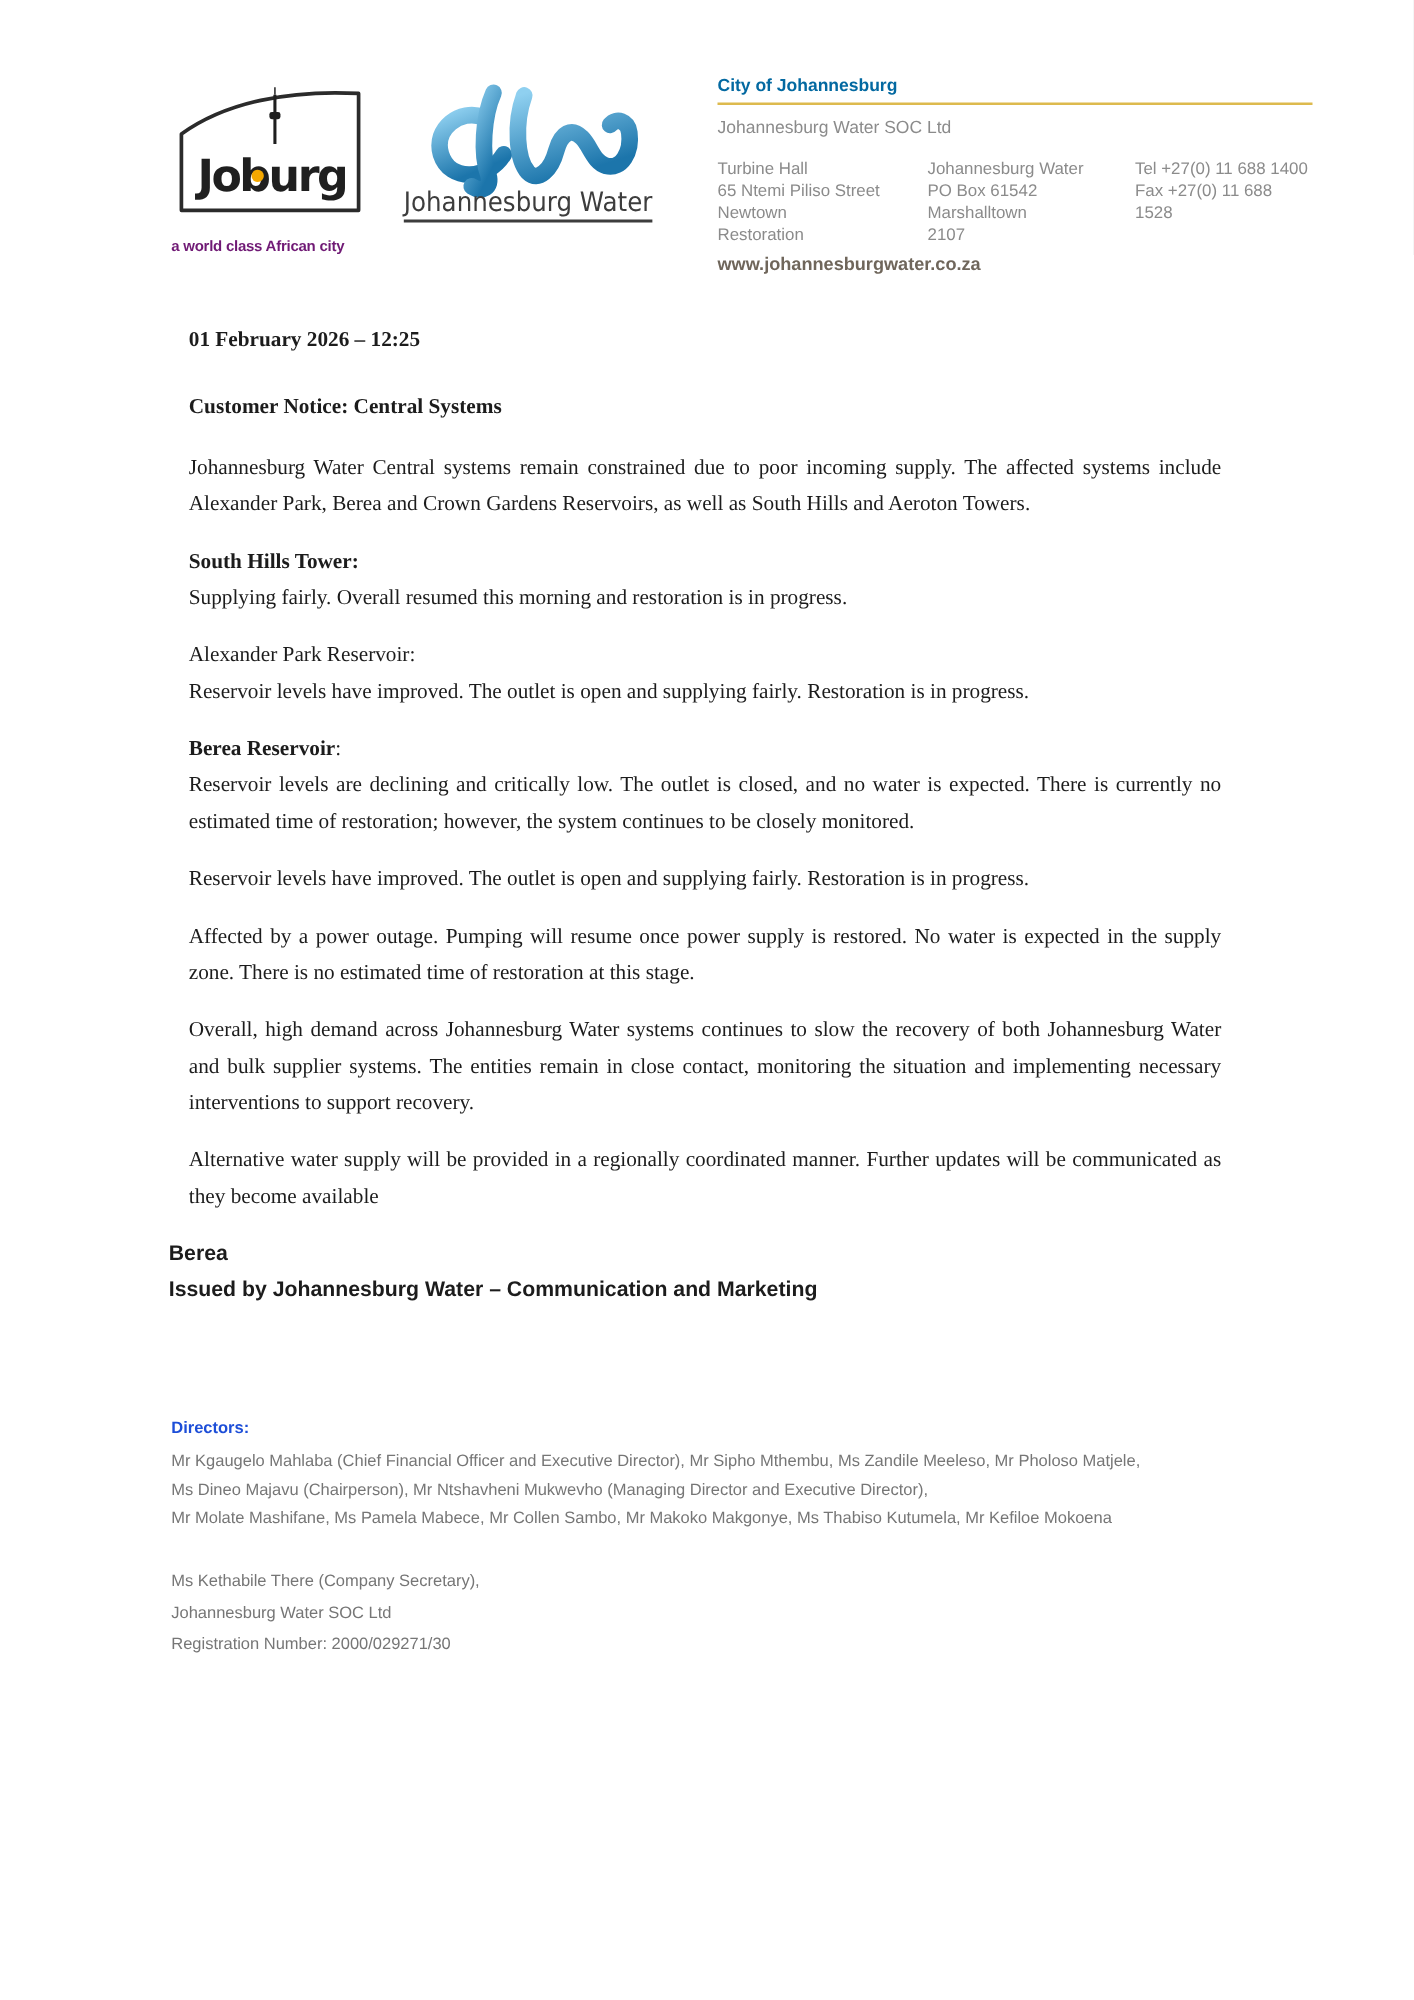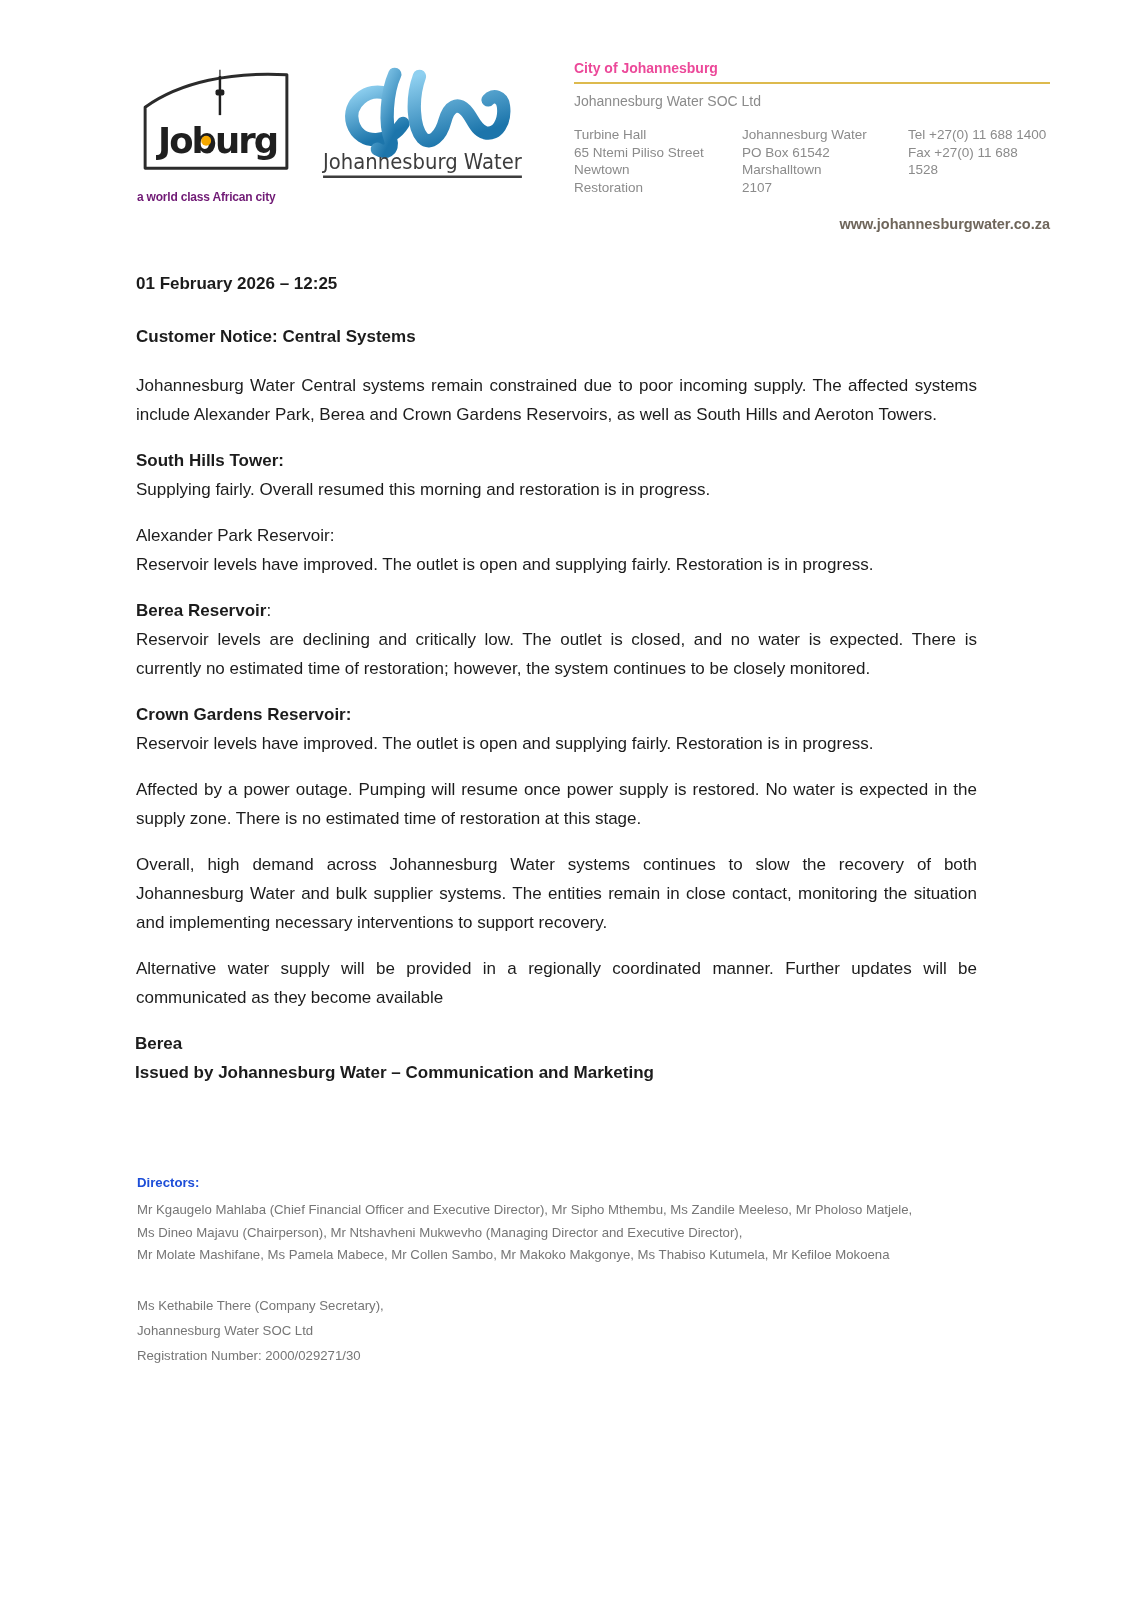--- a/index.html
+++ b/index.html
@@ -36,48 +36,48 @@
   .contact-panel {
     margin-left:48px;
     flex:1 1 auto;
     max-width:476px;
     font-size:13.5px;
     color:#8b8b8b;
   }
   .contact-city {
     font-size:14px;
     font-weight:bold;
-    color:#ec4899;
+    color:#0369a1;
     padding-bottom:6px;
   }
   .contact-divider {
     border:none;
     border-top:2px solid #ddba4e;
     margin:0 0 9px 0;
   }
   .contact-company { font-size:14px; margin-bottom:17px; }
   .contact-columns { display:flex; line-height:17.5px; }
   .contact-col-address { width:168px; flex:0 0 auto; }
   .contact-col-postal  { width:166px; flex:0 0 auto; }
   .contact-col-phone   { flex:1 1 auto; }
   .contact-website {
-    margin-top:20px;
-    text-align:right;
+    margin-top:8px;
+    text-align:left;
     font-size:14.5px;
     font-weight:bold;
     color:#6f665b;
   }
 
   
   .doc-body {
     margin:37px 154px 0 135px;
     font-size:17px;
     line-height:29px;
   }
-  .doc-body p, .doc-body .section { margin:0 0 17px 1px; }
+  .doc-body p, .doc-body .section { margin:0 0 17px 16px;font-family:Liberation Serif, serif; }
   .date-line { font-weight:bold; margin-bottom:24px !important; }
   .notice-title { font-weight:bold; margin-bottom:20px !important; }
   .justified { text-align:justify; }
   .section-heading { font-weight:bold; }
   .section-heading.regular { font-weight:normal; }
   .heading-suffix { font-weight:normal; }
   .ends-block { font-weight:bold; margin-bottom:0; }
 
   
   .doc-footer {
@@ -173,21 +173,20 @@
       <div class="section-heading regular"><span>Alexander Park Reservoir:</span><span class="heading-suffix"></span></div>
       <div class="justified">Reservoir levels have improved. The outlet is open and supplying fairly. Restoration is in progress.</div>
     </div>
 
     <div class="section">
       <div class="section-heading"><span>Berea Reservoir</span><span class="heading-suffix">:</span></div>
       <div class="justified">Reservoir levels are declining and critically low. The outlet is closed, and no water is expected. There is currently no estimated time of restoration; however, the system continues to be closely monitored.</div>
     </div>
 
     <div class="section">
-      <div class="section-heading"><span>Crown Gardens Reservoir:</span><span class="heading-suffix"></span></div>
       <div class="justified">Reservoir levels have improved. The outlet is open and supplying fairly. Restoration is in progress.</div>
     </div>
 
     <div class="section">
       <div class="justified">Affected by a power outage. Pumping will resume once power supply is restored. No water is expected in the supply zone. There is no estimated time of restoration at this stage.</div>
     </div>
 
     <p class="justified">Overall, high demand across Johannesburg Water systems continues to slow the recovery of both Johannesburg Water and bulk supplier systems. The entities remain in close contact, monitoring the situation and implementing necessary interventions to support recovery.</p>
 
     <p class="justified">Alternative water supply will be provided in a regionally coordinated manner. Further updates will be communicated as they become available</p>

